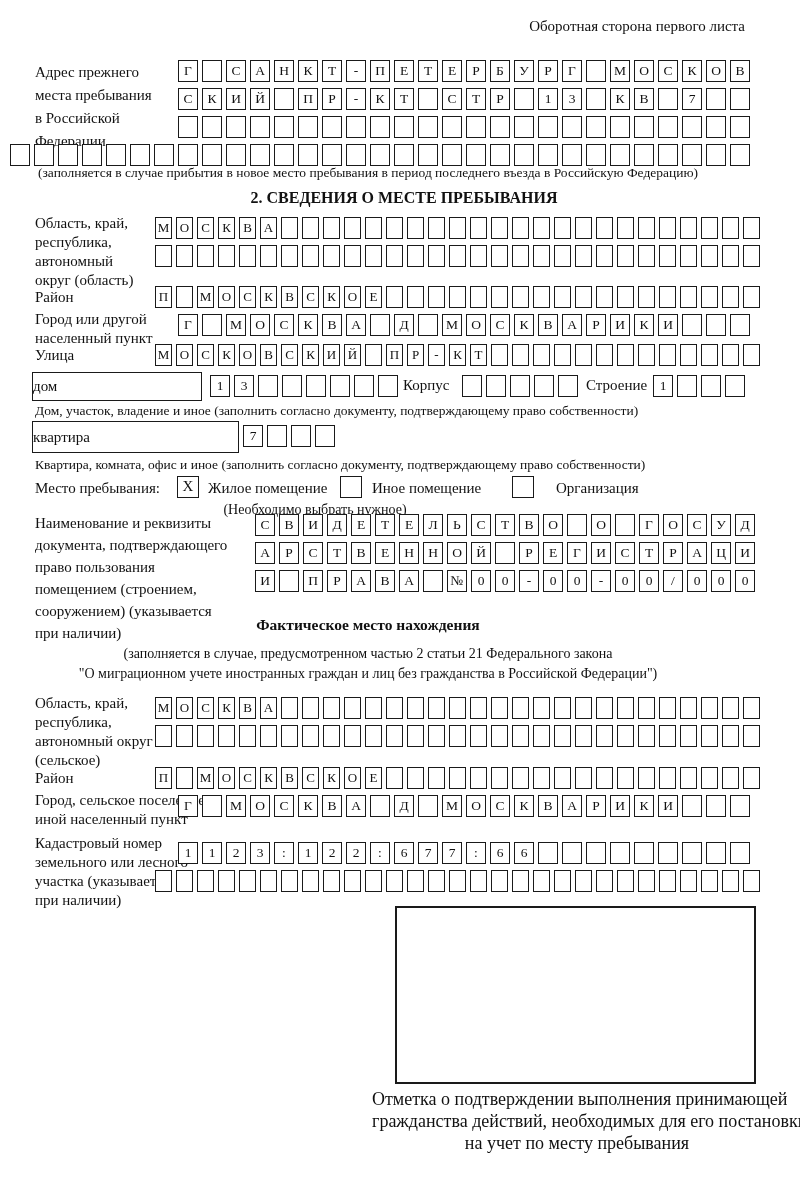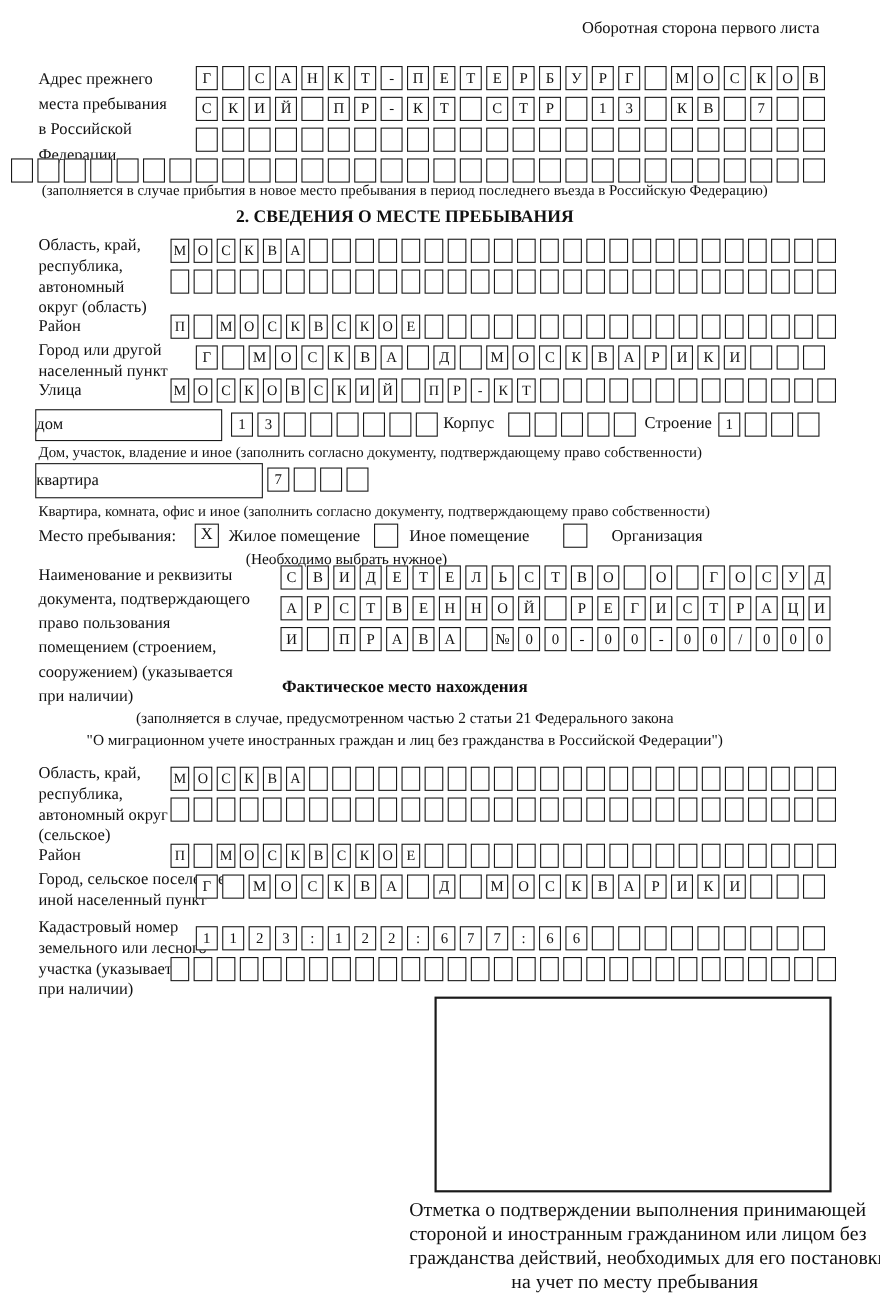--- a/index.html
+++ b/index.html
@@ -149,21 +149,21 @@
     <span class="cell"></span>
     <span class="cell"></span>
     <span class="cell"></span>
     <span class="cell"></span>
     <span class="cell"></span>
     <span class="cell"></span>
   </div>
 
 <div class="abs small center" style="top:165px;">(заполняется в случае прибытия в новое место пребывания в период последнего въезда в Российскую Федерацию)</div>
 
-<div class="abs center bold" style="top:189px; font-size:16px;">2. СВЕДЕНИЯ О МЕСТЕ ПРЕБЫВАНИЯ</div>
+<div class="abs center bold" style="top:189px; font-size:16px;padding-left:36px;">2. СВЕДЕНИЯ О МЕСТЕ ПРЕБЫВАНИЯ</div>
 
 <div class="abs lbl" style="left:35px; top:215px;">Область, край,</div>
 <div class="abs lbl" style="left:35px; top:234px;">республика,</div>
 <div class="abs lbl" style="left:35px; top:253px;">автономный</div>
 <div class="abs lbl" style="left:35px; top:272px;">округ (область)</div>
 <div class="cellrow p21" style="left:155px; top:217px;">
     <span class="cell">М</span>
     <span class="cell">О</span>
     <span class="cell">С</span>
     <span class="cell">К</span>
@@ -637,16 +637,15 @@
     <span class="cell"></span>
     <span class="cell"></span>
     <span class="cell"></span>
     <span class="cell"></span>
     <span class="cell"></span>
   </div>
 
 <div class="bigbox" style="left:395px; top:906px; width:357px; height:174px;"></div>
 <div class="abs" style="left:372px; top:1088px; width:410px; white-space:normal;">
   <div class="capline">Отметка о подтверждении выполнения принимающей</div>
-  <div class="capline">стороной и иностранным гражданином или лицом без</div>
   <div class="capline">гражданства действий, необходимых для его постановки</div>
   <div class="capline">на учет по месту пребывания</div>
 </div>
 
 </body></html>

